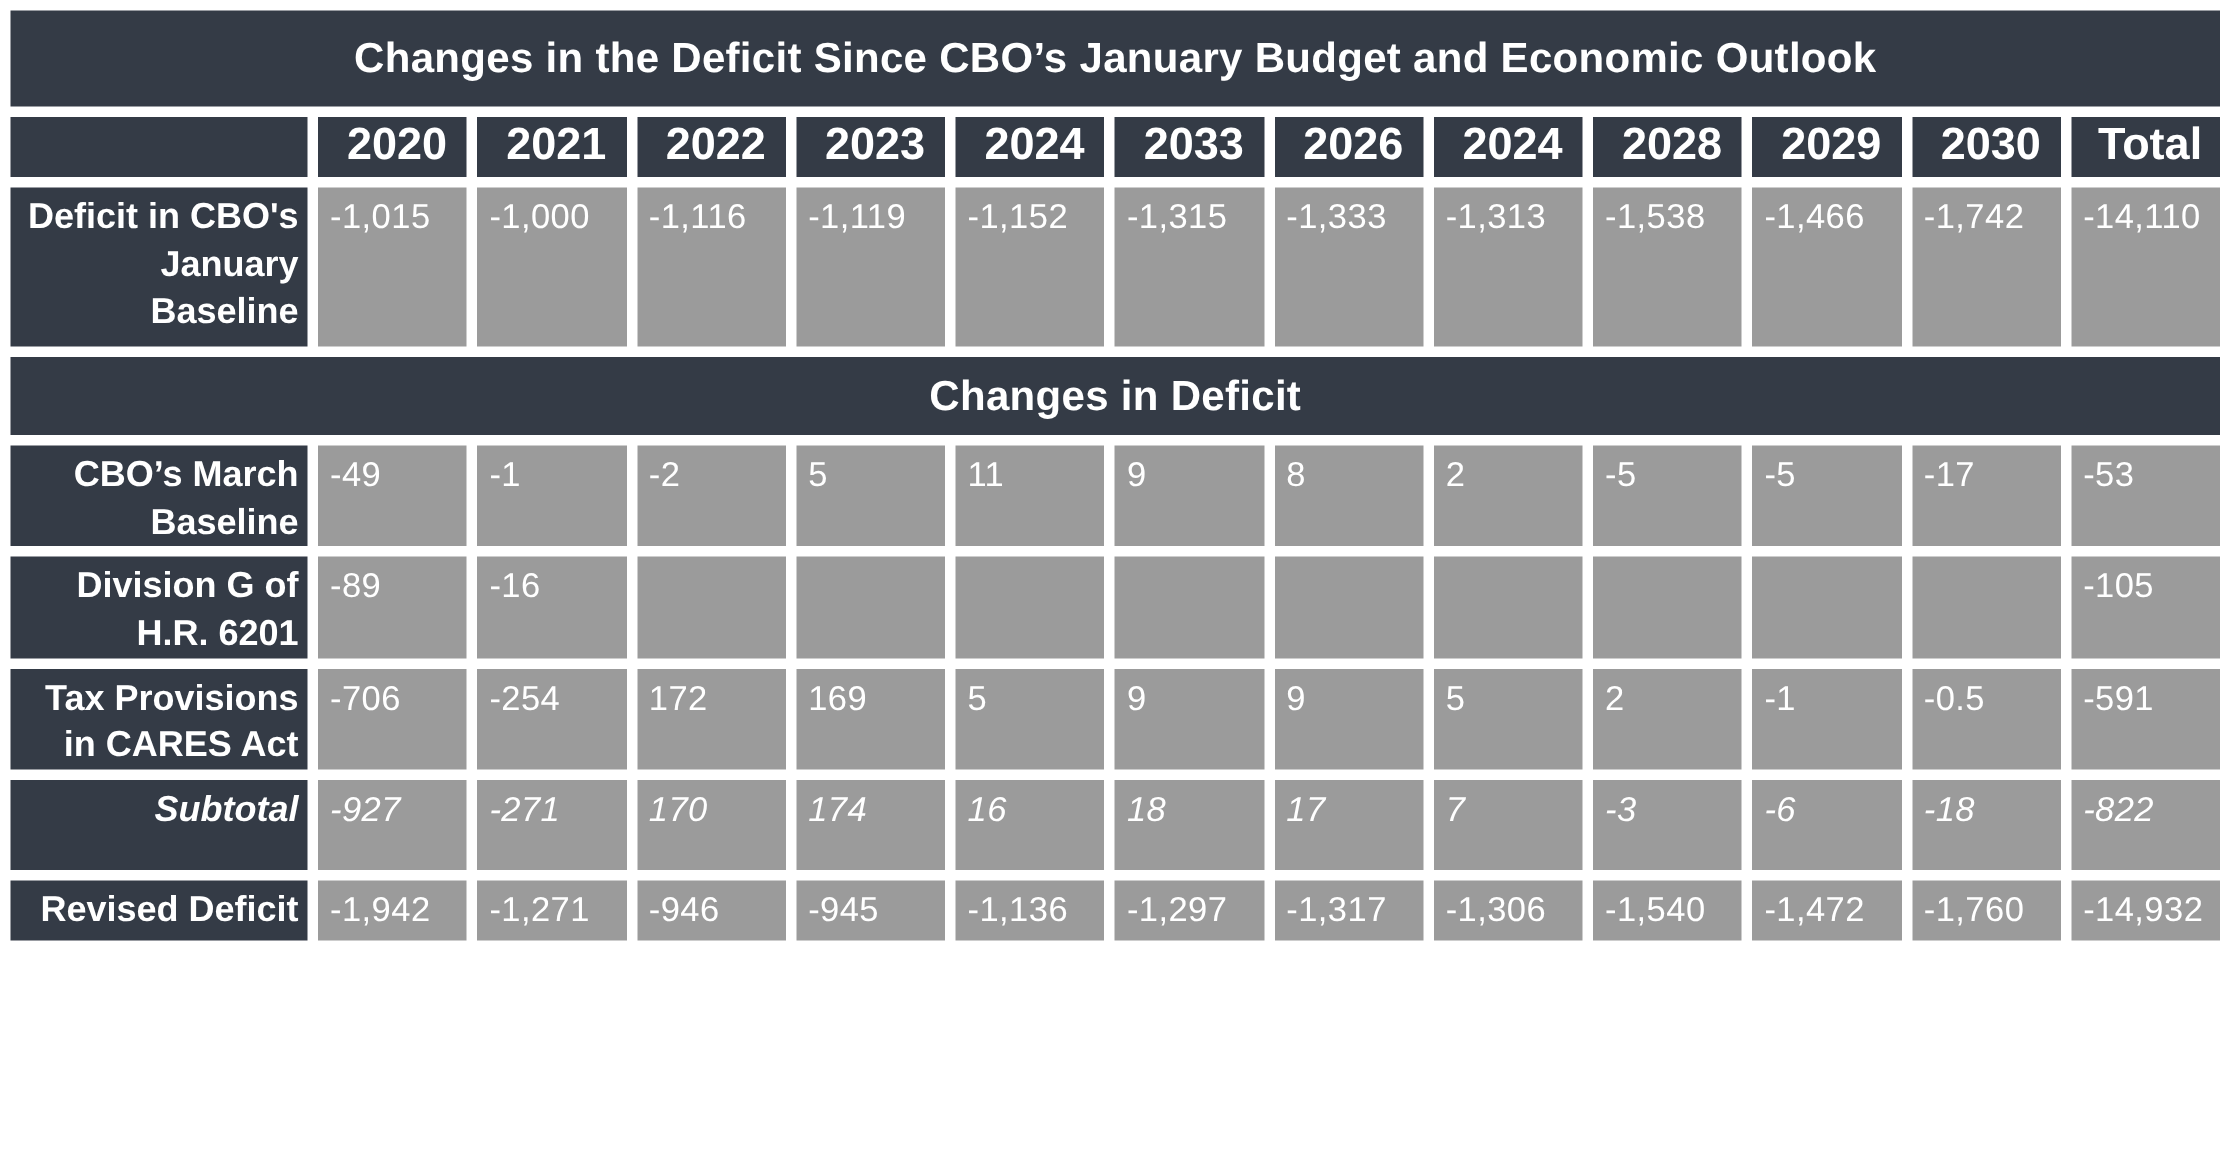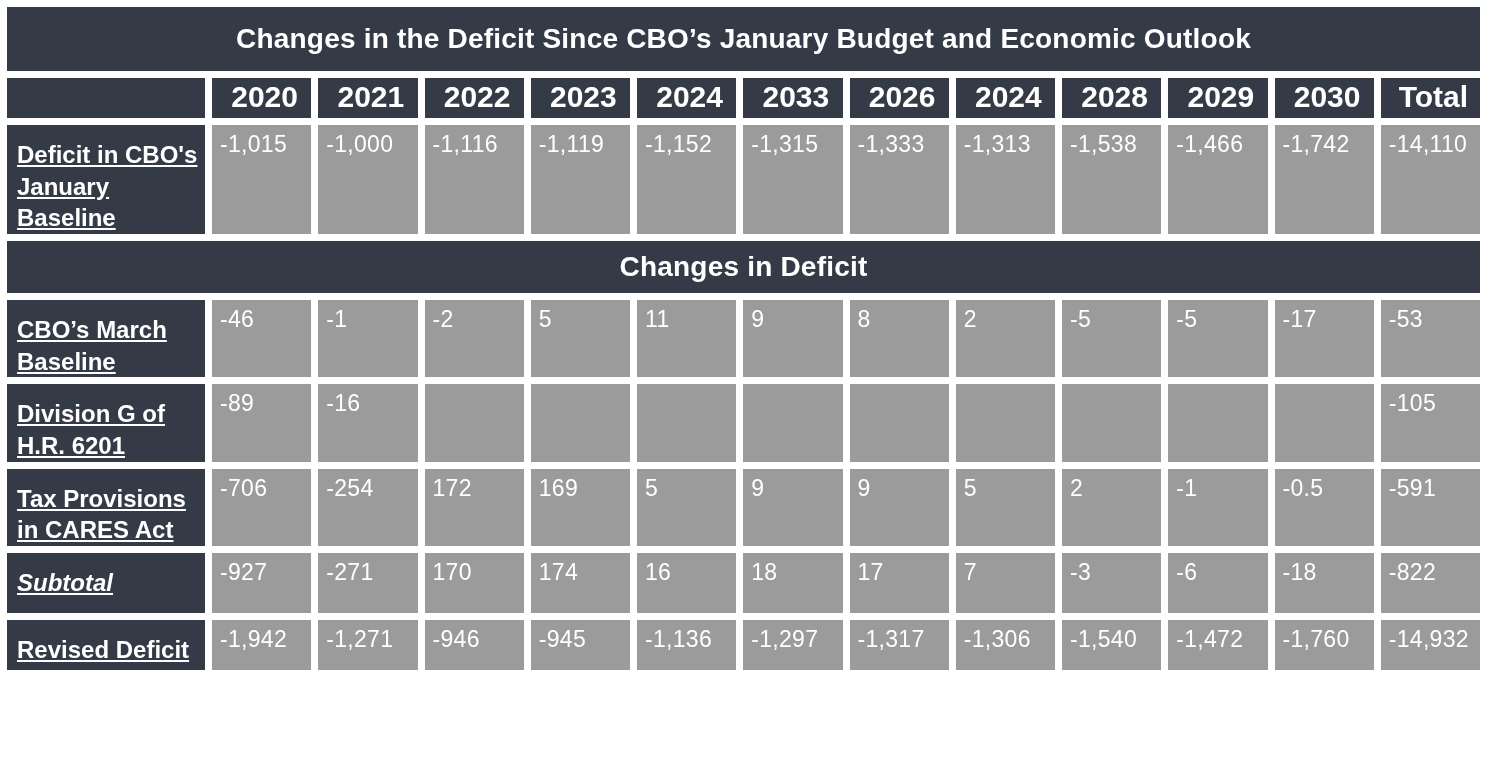--- a/index.html
+++ b/index.html
@@ -24,36 +24,36 @@
   tr.section-row td { height:52px; }
   
   tr.year-row th {
     background:var(--band); color:var(--txt);
     font-weight:bold; font-size:30px; text-align:center;
     vertical-align:middle; padding:0 2px 2px 8px; height:40px;
   }
   
   th.row-label {
     background:var(--band); color:var(--txt);
-    font-weight:bold; font-size:24px; text-align:left;
-    vertical-align:top; padding:14px 6px 0 10px; line-height:1.32;text-decoration:underline;
+    font-weight:bold; font-size:24px; text-align:right;
+    vertical-align:top; padding:4px 6px 0 10px; line-height:1.32;
   }
   
   td.val {
     background:var(--cell); color:var(--txt);
     font-size:23px; font-weight:normal; text-align:left;
     vertical-align:top; padding:6px 4px 0 8px; letter-spacing:0.3px;
   }
   tr.h106 th, tr.h106 td { height:106px; }
   tr.h100 th, tr.h100 td { height:100px; }
   tr.h74  th, tr.h74  td { height:56px;  }
   tr.h44  th, tr.h44  td { height:60px;  }
-  tr.h40  th, tr.h40  td { height:50px;  }
+  tr.h40  th, tr.h40  td { height:40px;  }
   tr.italic th.row-label { font-style:italic; }
-  tr.italic td.val       { }
+  tr.italic td.val       { font-style:italic; }
 </style>
 </head>
 <body>
 
 <table class="deficit-table">
   <colgroup>
     <col class="label-col">
     <col>
       <col>
       <col>
@@ -104,21 +104,21 @@
         <td class="val">-1,742</td>
         <td class="val">-14,110</td>
       </tr>
 
   <tr class="band-row section-row">
     <td colspan="13">Changes in Deficit</td>
   </tr>
 
   <tr class="data-row h74">
     <th class="row-label">CBO’s March Baseline</th>
-  <td class="val">-46</td>
+  <td class="val">-49</td>
         <td class="val">-1</td>
         <td class="val">-2</td>
         <td class="val">5</td>
         <td class="val">11</td>
         <td class="val">9</td>
         <td class="val">8</td>
         <td class="val">2</td>
         <td class="val">-5</td>
         <td class="val">-5</td>
         <td class="val">-17</td>

